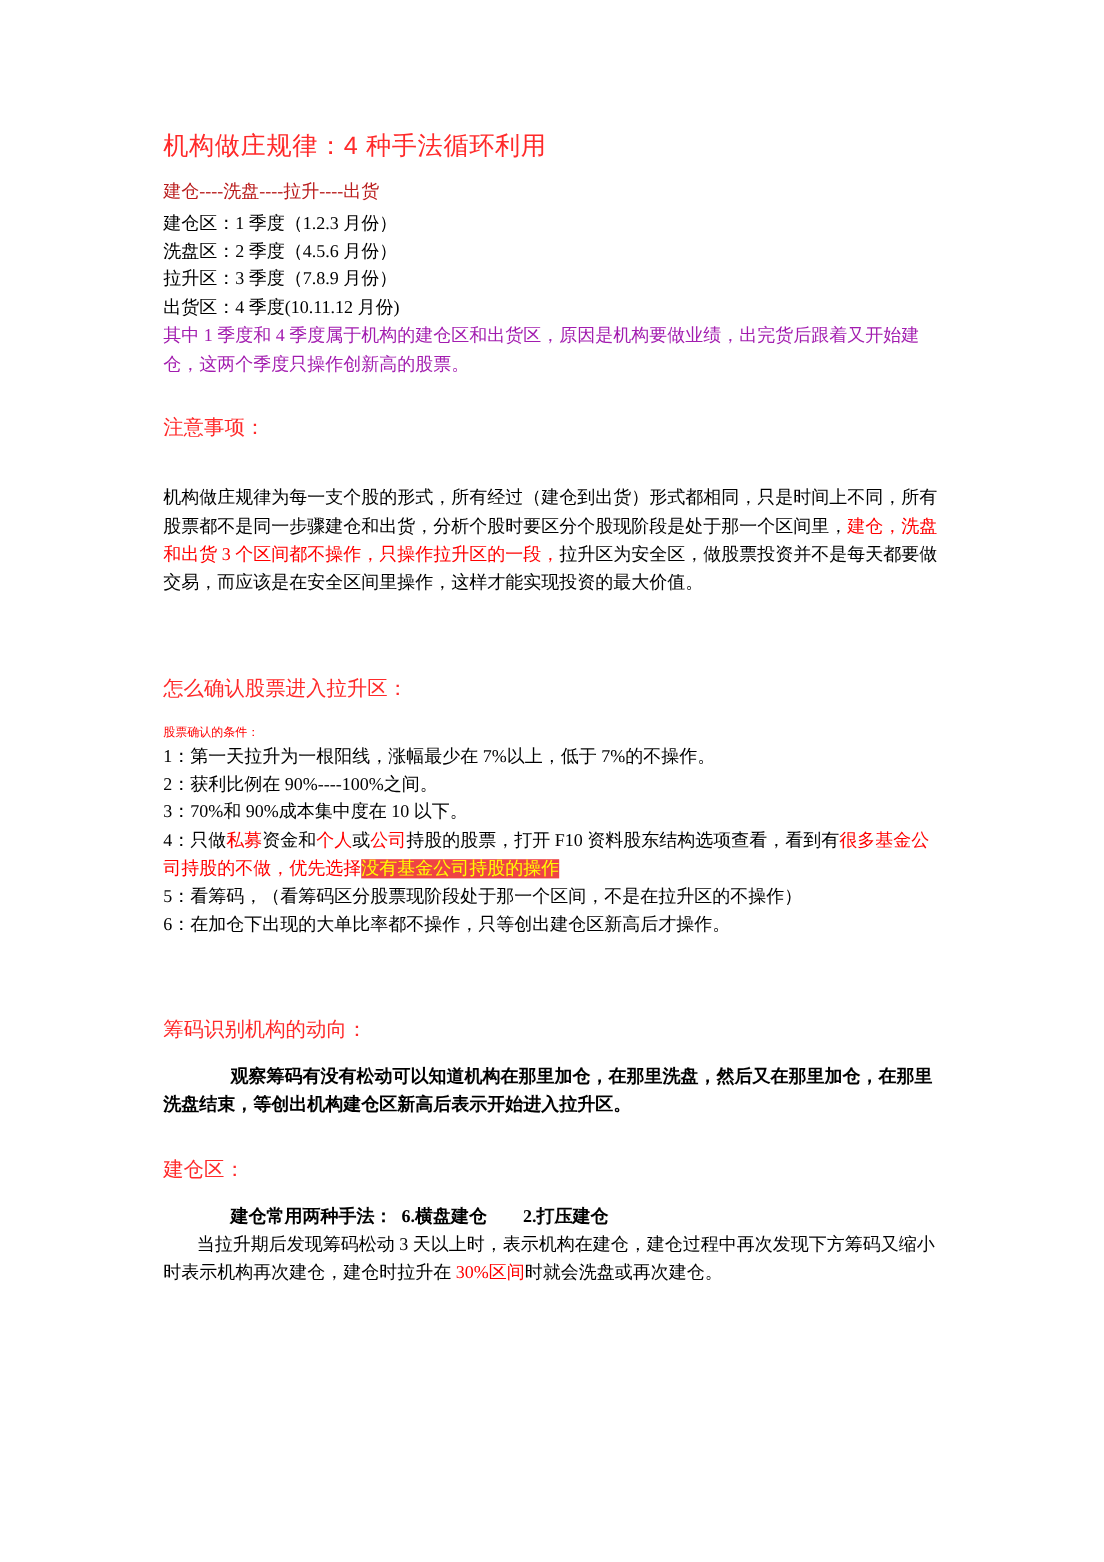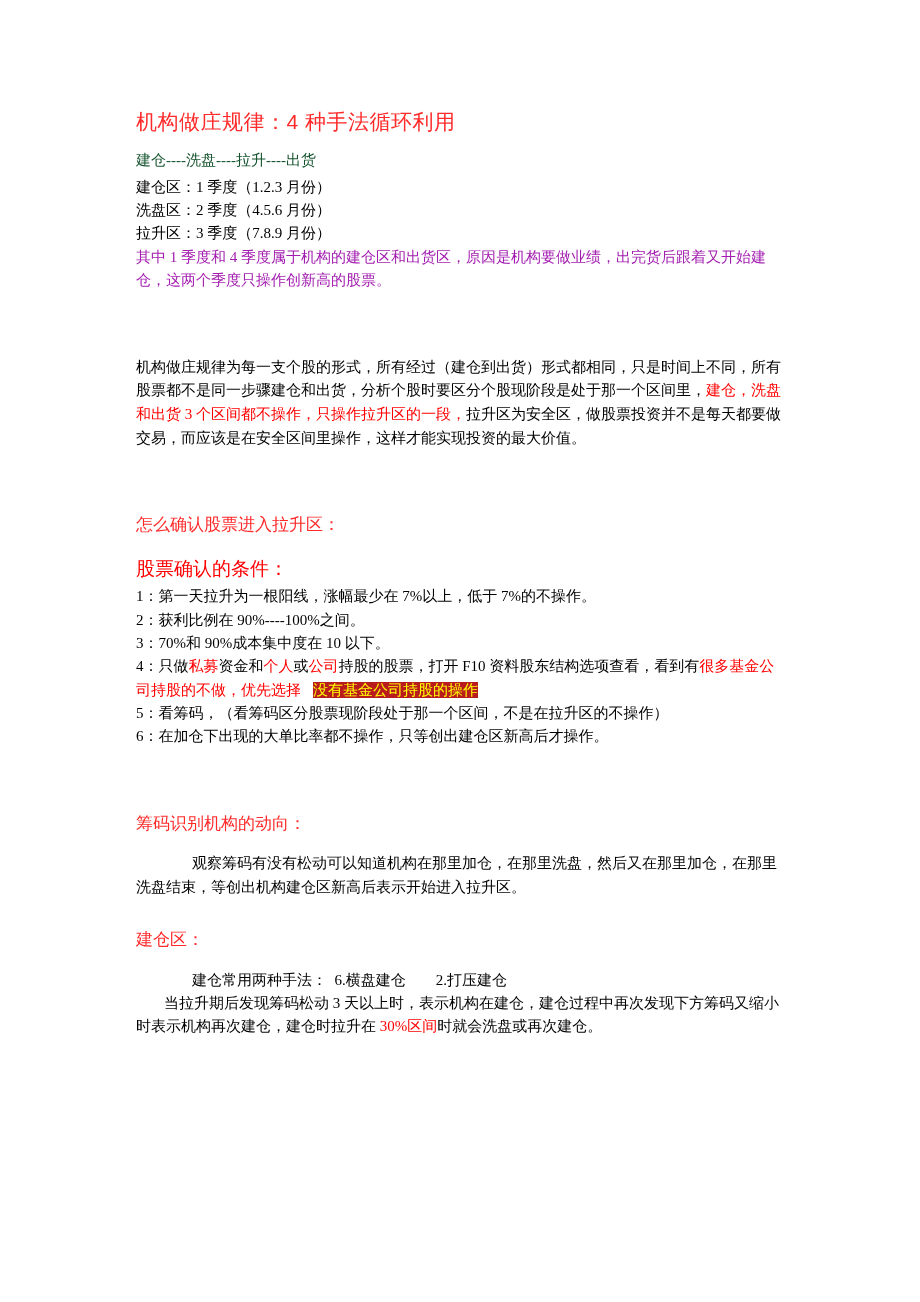--- a/index.html
+++ b/index.html
@@ -31,21 +31,21 @@
   h1.doc-title {
     font-family: "Liberation Sans", "DejaVu Sans", sans-serif;
     font-size: 21px;
     font-weight: normal;
     color: #ff2a2a;
     margin: 0 0 14px 0;
     letter-spacing: 0.5px;
     line-height: 1.3;
   }
   .blue-line {
-    color: #14532d;
+    color: #b91c1c;
     font-size: 15px;
     line-height: 1.55;
     margin: 0 0 3px 0;
   }
   p.line {
     font-size: 15px;
     line-height: 1.56;
     margin: 0;
   }
   .red {
@@ -68,51 +68,52 @@
   .gap-sm { height: 16px; }
   .gap-md { height: 28px; }
   .gap-xl { height: 62px; }
   .block {
     font-size: 15px;
     line-height: 1.58;
     margin-top: 19px;
   }
   .small-red-head {
     color: #ff0000;
-    font-size: 19px;
+    font-size: 10px;
     line-height: 1.6;
     margin: 0 0 1px 0;
   }
   .hl {
-    background: #b91c1c;
+    background: #ef4444;
     color: #ffff00;
-    margin-left: 12px;
   }
-  .indent-1 { text-indent: 56px; }
+  .indent-1 { text-indent: 56px; font-weight: bold; }
   .indent-2 { text-indent: 28px; }
   .nowrap-sp { white-space: pre; }
 </style>
 </head>
 <body>
 
 <div class="page">
   <div class="content">
 
     <h1 class="doc-title">机构做庄规律：4 种手法循环利用</h1>
 
     <div class="blue-line">建仓----洗盘----拉升----出货</div>
 
     <p class="line">建仓区：1 季度（1.2.3 月份）</p>
     <p class="line">洗盘区：2 季度（4.5.6 月份）</p>
     <p class="line">拉升区：3 季度（7.8.9 月份）</p>
+    <p class="line">出货区：4 季度(10.11.12 月份)</p>
 
     <p class="redtext">其中 1 季度和 4 季度属于机构的建仓区和出货区，原因是机构要做业绩，出完货后跟着又开始建仓，这两个季度只操作创新高的股票。</p>
 
     <div class="gap-md"></div>
 
+    <h2 class="section">注意事项：</h2>
 
     <div class="gap-sm"></div>
 
     <div class="block">
       <span>机构做庄规律为每一支个股的形式，所有经过（建仓到出货）形式都相同，只是时间上不同，所有股票都不是同一步骤建仓和出货，分析个股时要区分个股现阶段是处于那一个区间里，</span><span class="red">建仓，洗盘和出货 3 个区间都不操作，只操作拉升区的一段，</span><span>拉升区为安全区，做股票投资并不是每天都要做交易，而应该是在安全区间里操作，这样才能实现投资的最大价值。</span>
     </div>
 
     <div class="gap-xl"></div>
 
     <h2 class="section">怎么确认股票进入拉升区：</h2>

